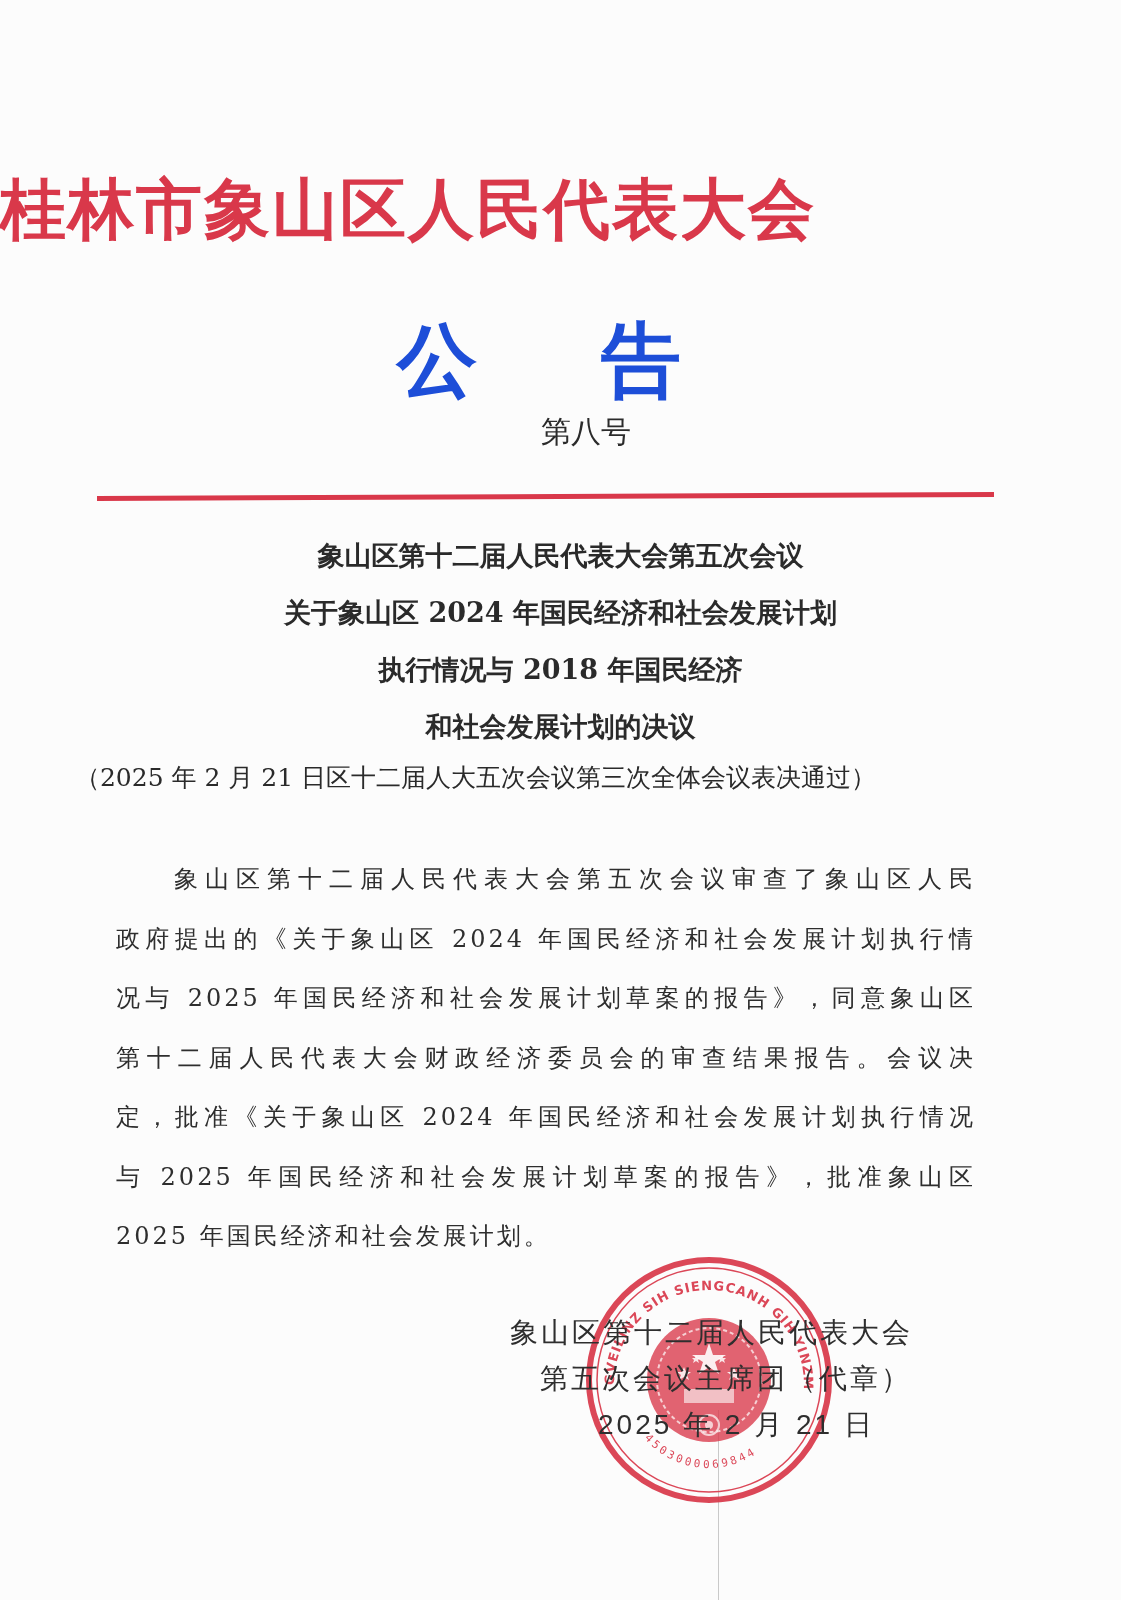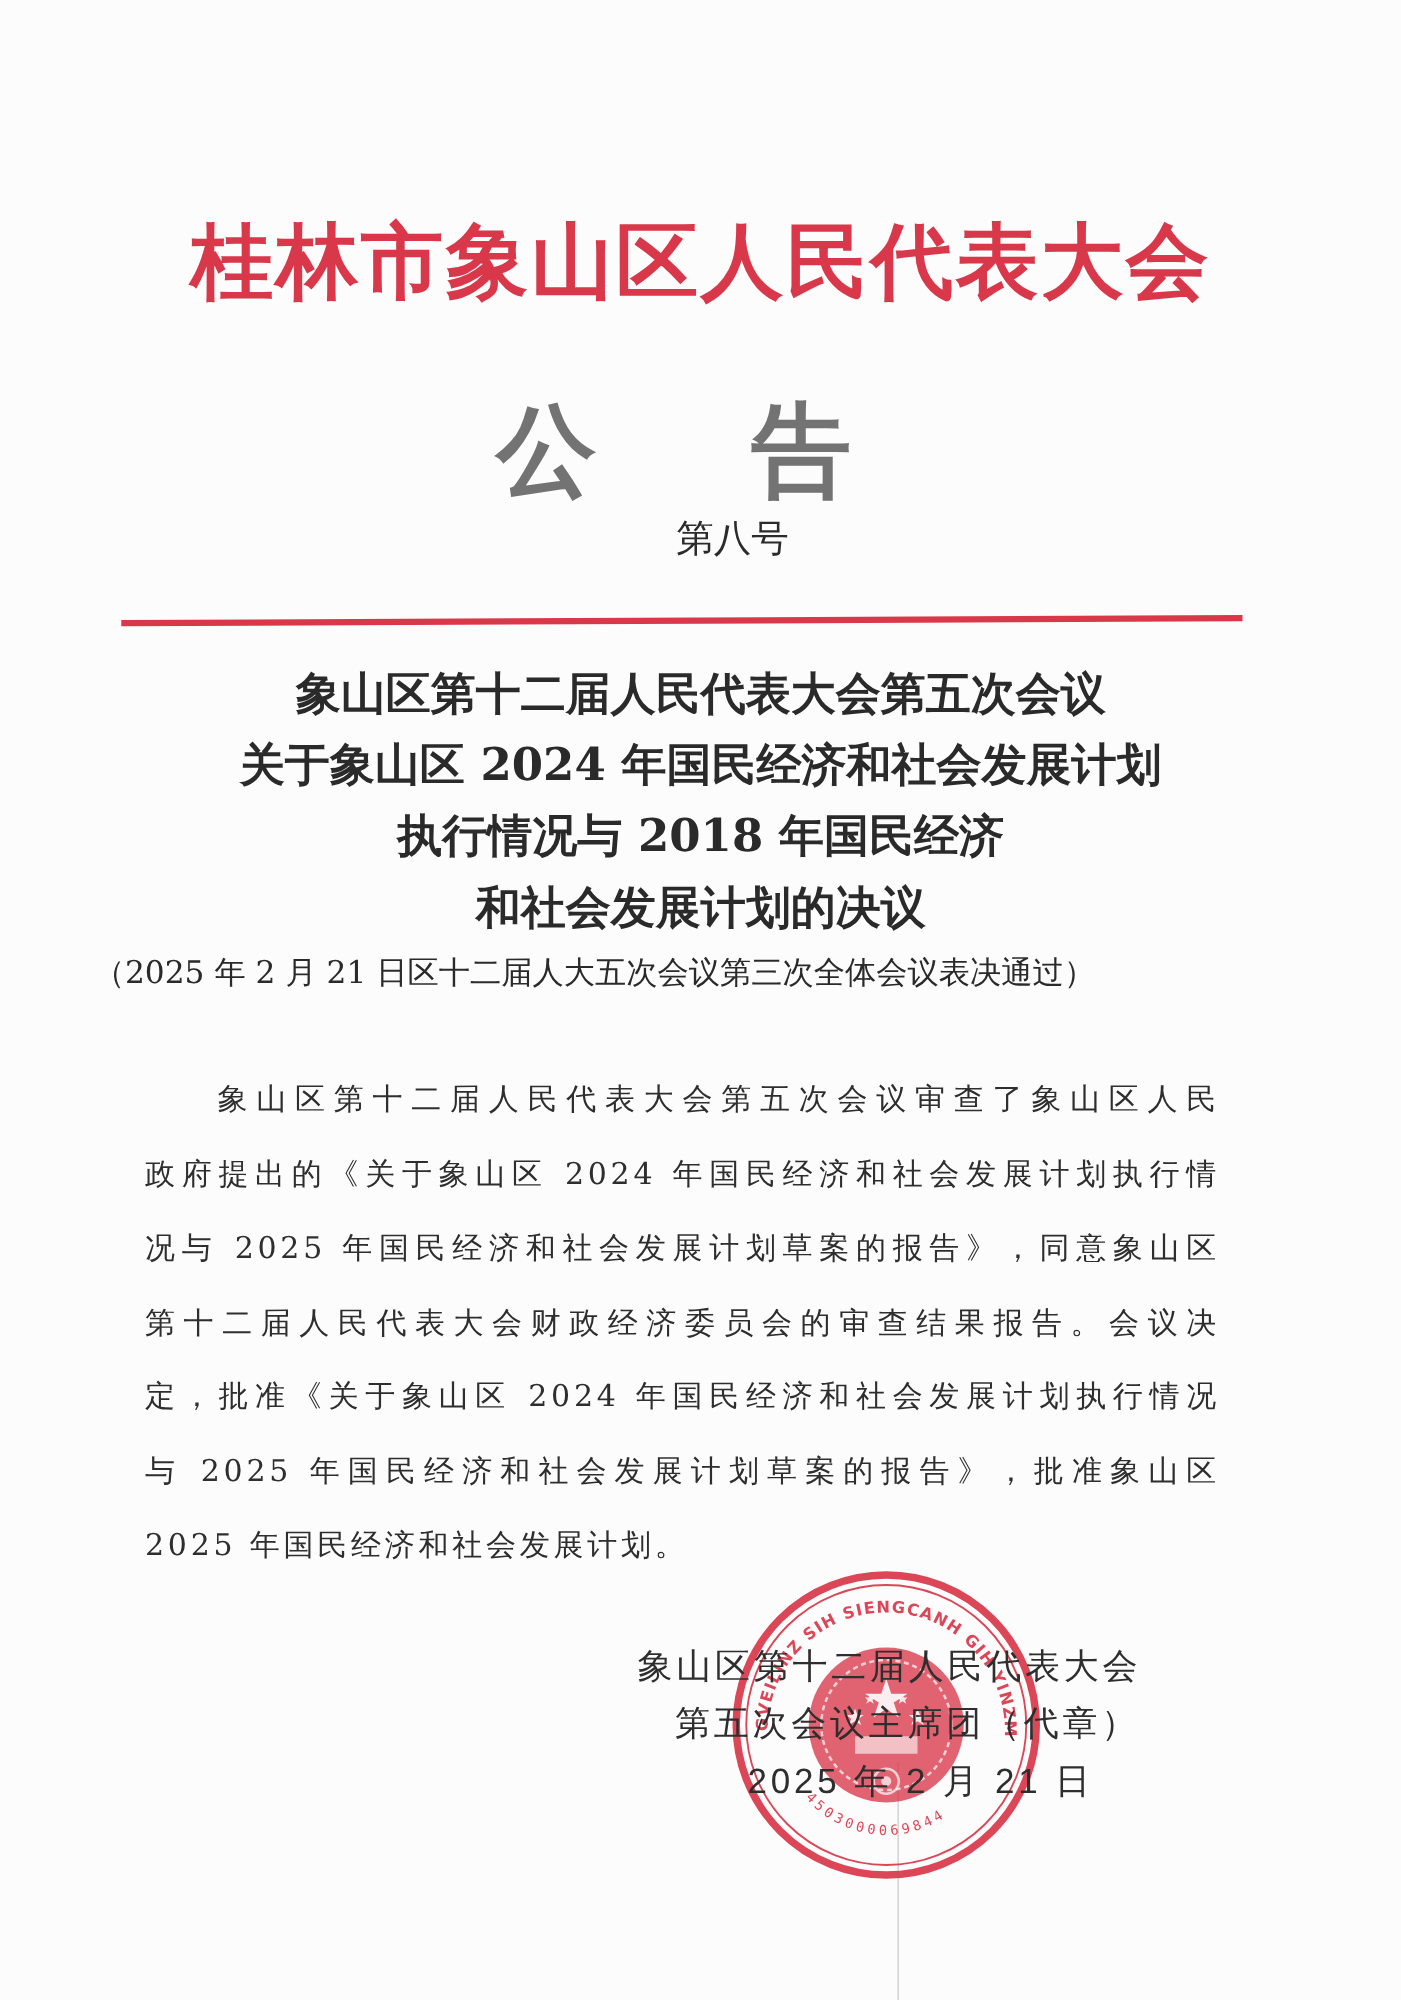--- a/index.html
+++ b/index.html
@@ -20,38 +20,38 @@
       left: 0; top: 0;
       width: 1121px;
       height: 1600px;
       background: #fcfcfc;
     }
     .org-title {
       position: absolute;
       left: 0;
       top: 168px;
       width: 1121px;
-      text-align: center;
+      text-align: left;
       font-family: "DejaVu Serif", "Liberation Serif", serif;
       font-size: 66px;
       font-weight: 700;
       color: #d9384a;
       letter-spacing: 2px;
       line-height: 82px;
     }
     .notice-title {
       position: absolute;
       left: 0;
       top: 310px;
       width: 1078px;
       text-align: center;
       font-family: "DejaVu Serif", "Liberation Serif", serif;
       font-size: 80px;
       font-weight: 700;
-      color: #737373;
+      color: #1d4ed8;
       line-height: 100px;
       word-spacing: 0;
     }
     .notice-title span {
       display: inline-block;
       margin: 0 62px;
     }
     .notice-number {
       position: absolute;
       left: 0;
@@ -74,21 +74,21 @@
       transform: rotate(-0.25deg);
       transform-origin: left center;
     }
     .resolution-title {
       position: absolute;
       left: 0;
       top: 527px;
       width: 1121px;
       text-align: center;
       font-family: "DejaVu Serif", "Liberation Serif", serif;
-      font-size: 36px;
+      font-size: 27px;
       font-weight: 700;
       color: #2a2a2a;
       line-height: 57px;
     }
     .resolution-title div {
       white-space: nowrap;
     }
     .adoption-note {
       position: absolute;
       left: 0;

